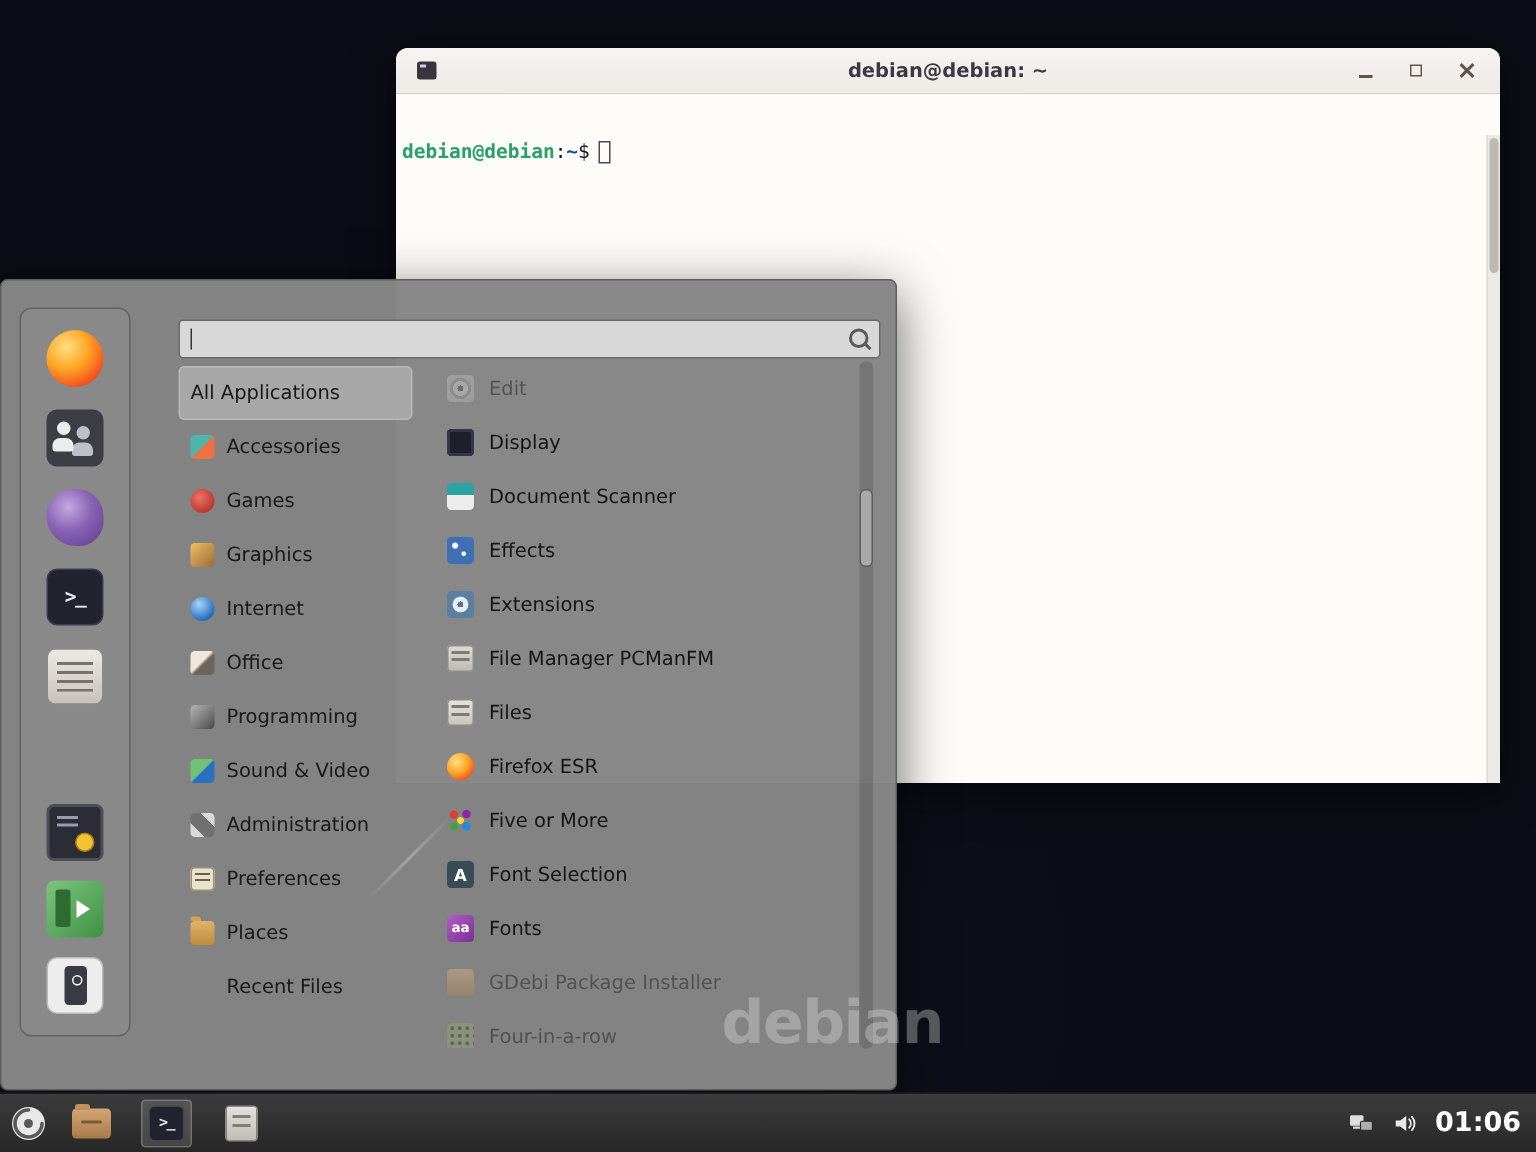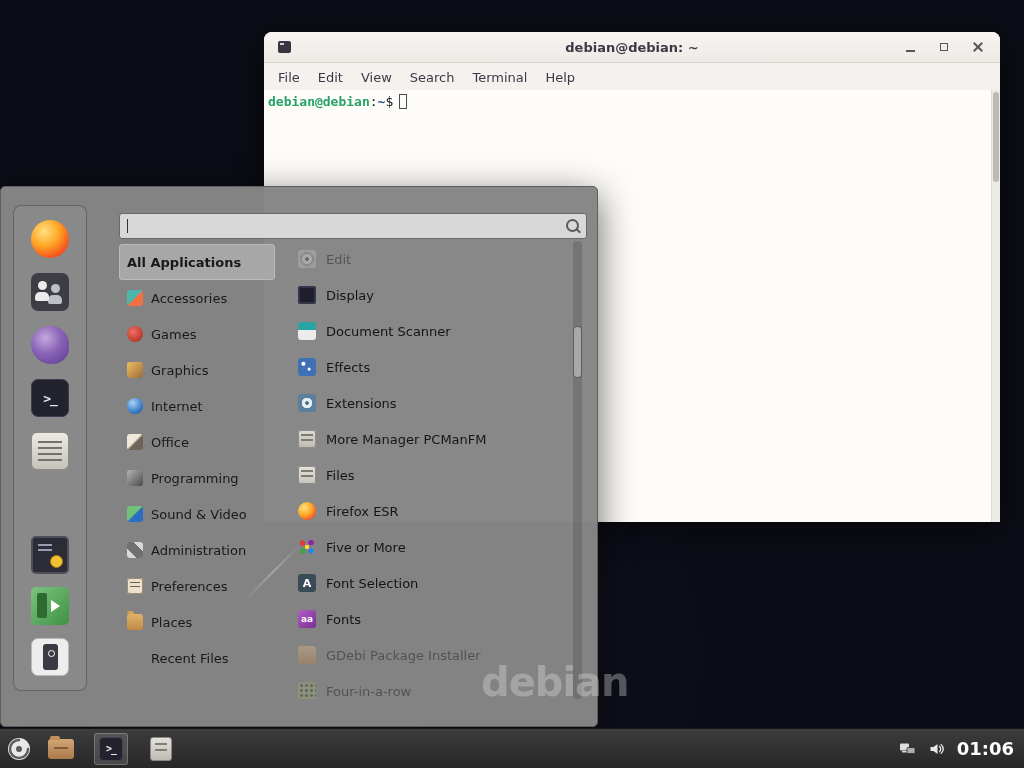--- a/index.html
+++ b/index.html
@@ -64,21 +64,21 @@
 
   .search-wrap{position:absolute;left:118px;top:26px;width:468px;height:26px;}
   .search{width:100%;height:100%;box-sizing:border-box;background:#d8d8d8;border:1px solid #686868;border-radius:3px;
     padding:0 26px 0 10px;font-size:13px;color:#222;outline:none;font-family:inherit;}
   .fake-caret{position:absolute;left:8px;top:6px;width:1px;height:14px;background:#333;}
   .mag{position:absolute;right:8px;top:6px;width:9px;height:9px;border:2px solid #5a5a5a;border-radius:50%;box-sizing:content-box;}
   .mag::after{content:"";position:absolute;width:5px;height:2px;background:#5a5a5a;transform:rotate(45deg);right:-4px;bottom:-2px;}
 
   .categories{position:absolute;left:118px;top:57px;width:156px;}
   .cat{height:36px;display:flex;align-items:center;gap:8px;padding:0 8px;border-radius:4px;cursor:default;}
-  .cat.selected{background:#a7a7a7;box-shadow:inset 0 0 0 1px #b9b9b9;font-weight:bold;}
+  .cat.selected{background:#a7a7a7;box-shadow:inset 0 0 0 1px #b9b9b9;}
   .clabel{font-size:13px;color:#191919;white-space:nowrap;}
   .cicon{width:16px;height:16px;border-radius:3px;flex:none;position:relative;}
   .cicon.hidden{visibility:hidden;}
   .c-acc{background:linear-gradient(135deg,#4db6ac 0 48%,#ef7043 52%);}
   .c-games{border-radius:50%;background:radial-gradient(circle at 38% 35%,#ef7065,#b7352a 75%);}
   .c-graphics{background:linear-gradient(135deg,#f0c060,#9a6a3a);}
   .c-internet{border-radius:50%;background:radial-gradient(circle at 36% 30%,#a8d4f5,#2a6fc2 70%,#1b4f91);}
   .c-office{background:linear-gradient(135deg,#efe7da 0 45%,#6e655a 55%);}
   .c-programming{background:linear-gradient(135deg,#b5b5b5,#4a4a4a);}
   .c-sound{background:linear-gradient(135deg,#6fc276 0 48%,#2a6fc2 52%);}
@@ -156,28 +156,20 @@
   <div class="terminal-window">
     <div class="titlebar">
       <span class="title-icon"></span>
       <span class="title">debian@debian: ~</span>
       <span class="win-buttons">
         <span class="wbtn btn-min"></span>
         <span class="wbtn btn-max"></span>
         <span class="wbtn btn-close"></span>
       </span>
     </div>
-    <div class="menubar">
-      <span class="menu-item">File</span>
-      <span class="menu-item">Edit</span>
-      <span class="menu-item">View</span>
-      <span class="menu-item">Search</span>
-      <span class="menu-item">Terminal</span>
-      <span class="menu-item">Help</span>
-    </div>
     <div class="term-body">
       <div class="prompt-line">
         <span class="p-user">debian@debian</span>
           <span class="p-sep">:</span>
           <span class="p-path">~</span>
           <span class="p-sym">$</span>
         <span class="cursor"></span>
       </div>
       <div class="term-scrollbar">
         <div class="term-thumb"></div>
@@ -276,21 +268,21 @@
       <div class="app">
         <span class="aicon i-effects"></span>
         <span class="alabel">Effects</span>
       </div>
       <div class="app">
         <span class="aicon i-extensions"></span>
         <span class="alabel">Extensions</span>
       </div>
       <div class="app">
         <span class="aicon i-pcmanfm"></span>
-        <span class="alabel">More Manager PCManFM</span>
+        <span class="alabel">File Manager PCManFM</span>
       </div>
       <div class="app">
         <span class="aicon i-files"></span>
         <span class="alabel">Files</span>
       </div>
       <div class="app">
         <span class="aicon i-firefox"></span>
         <span class="alabel">Firefox ESR</span>
       </div>
       <div class="app">

